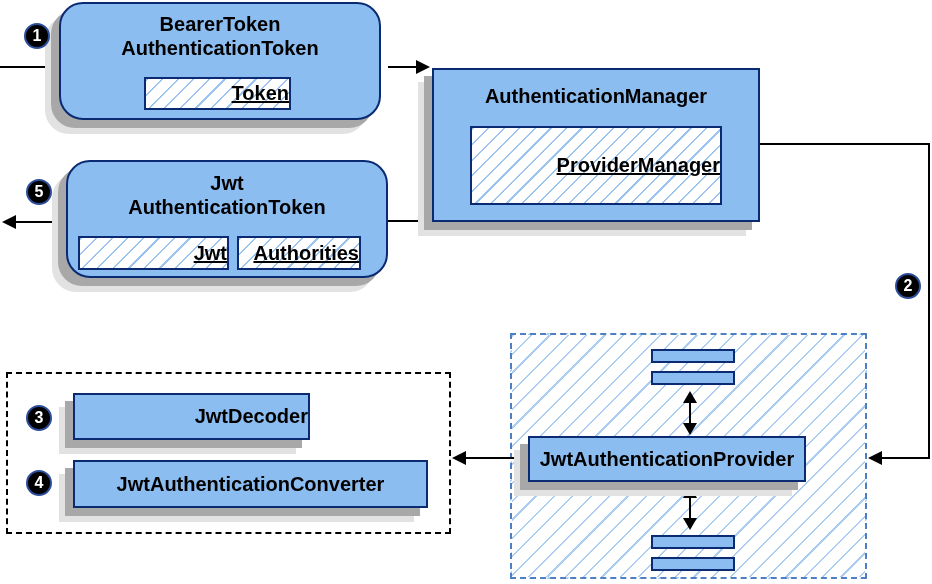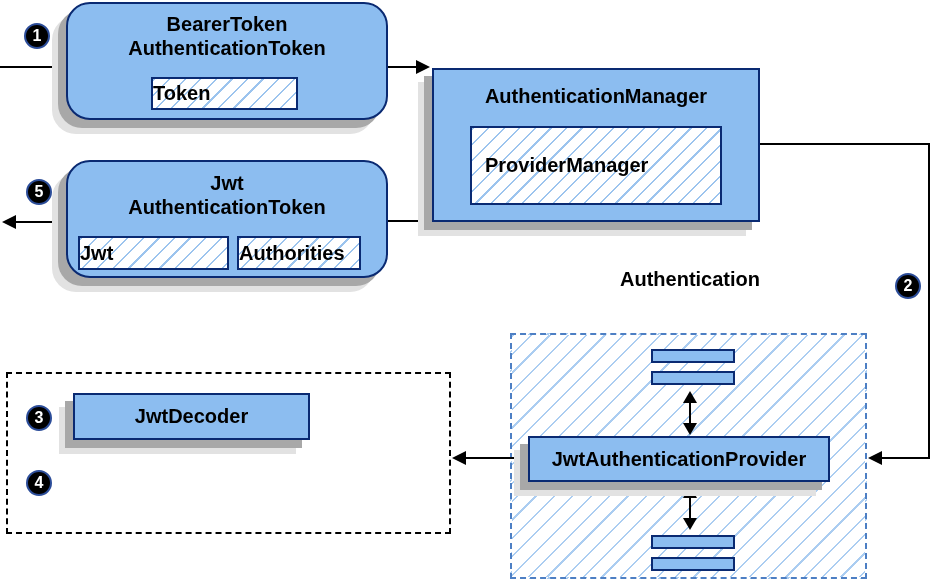--- a/index.html
+++ b/index.html
@@ -15,21 +15,21 @@
     text-align:center;
     box-shadow:-8px 8px 0 0 #a8a8a8,-14px 14px 0 0 #e2e2e2;
     z-index:3;
   }
   .rounded{border-radius:24px;}
   .node .title{font-size:20px;line-height:24px;}
   
   .chip{
     position:absolute;background-color:#fff;box-sizing:border-box;
     background-image:repeating-linear-gradient(135deg,#9cc4ee 0 1.6px,rgba(0,0,0,0) 1.6px 11px);
-    border:2px solid #0a2a72;text-align:left;font-size:20px;z-index:4;
+    border:2px solid #0a2a72;text-align:right;font-size:20px;z-index:4;text-decoration:underline;
   }
   
   .bar{
     position:absolute;width:84px;height:14px;background:#8cbdf0;
     border:2px solid #0a2a72;box-sizing:border-box;z-index:3;
   }
   
   .hline{position:absolute;height:2px;background:#000;z-index:2;}
   .vline{position:absolute;width:2px;background:#000;z-index:2;}
   
@@ -65,21 +65,21 @@
 <div id="canvas">
 
   <div class="badge" style="left:24px;top:23px;"><span>1</span></div>
   <div class="badge" style="left:895px;top:273px;"><span>2</span></div>
   <div class="badge" style="left:26px;top:405px;"><span>3</span></div>
   <div class="badge" style="left:26px;top:470px;"><span>4</span></div>
   <div class="badge" style="left:26px;top:179px;"><span>5</span></div>
 
   <div class="hline" style="left:0;top:66px;width:68px;"></div>
 
-  <div class="node rounded abs" style="left:66px;top:2px;width:322px;height:118px;">
+  <div class="node rounded abs" style="left:59px;top:2px;width:322px;height:118px;">
     <div class="title" style="padding-top:8px;">BearerToken</div>
     <div class="title">AuthenticationToken</div>
     <div class="chip" style="left:83px;top:73px;width:147px;height:33px;line-height:29px;">Token</div>
   </div>
 
   <div class="hline" style="left:388px;top:66px;width:30px;"></div>
   <div class="tri-right" style="left:416px;top:60px;"></div>
 
   <div class="node abs" style="left:432px;top:68px;width:328px;height:154px;">
     <div class="title" style="padding-top:14px;">AuthenticationManager</div>
@@ -97,42 +97,42 @@
 
   <div class="hline" style="left:14px;top:221px;width:52px;"></div>
   <div class="tri-left" style="left:2px;top:215px;"></div>
 
   <div class="hline" style="left:758px;top:143px;width:172px;"></div>
   <div class="vline" style="left:928px;top:143px;height:315px;"></div>
   <div class="hline" style="left:880px;top:457px;width:50px;"></div>
   <div class="tri-left" style="left:868px;top:451px;"></div>
 
   <div class="group-label" style="left:565px;top:266px;width:250px;">
-    <div>Authentication</div>
   </div>
 
   <div class="providers-box" style="left:510px;top:333px;width:357px;height:246px;"></div>
 
   <div class="bar" style="left:651px;top:349px;"></div>
   <div class="bar" style="left:651px;top:371px;"></div>
 
   <div class="tri-up" style="left:683px;top:391px;"></div>
   <div class="vline" style="left:689px;top:401px;height:24px;"></div>
   <div class="tri-down" style="left:683px;top:423px;"></div>
 
-  <div class="node abs" style="left:528px;top:436px;width:302px;height:46px;font-size:20px;line-height:42px;">JwtAuthenticationProvider</div>
+  <div class="node abs" style="left:528px;top:436px;width:278px;height:46px;font-size:20px;line-height:42px;">JwtAuthenticationProvider</div>
 
   <div class="tri-up" style="left:683px;top:486px;"></div>
   <div class="vline" style="left:689px;top:496px;height:24px;"></div>
   <div class="tri-down" style="left:683px;top:518px;"></div>
 
   <div class="bar" style="left:651px;top:535px;"></div>
   <div class="bar" style="left:651px;top:557px;"></div>
 
   <div class="hline" style="left:466px;top:457px;width:62px;"></div>
   <div class="tri-left" style="left:452px;top:451px;"></div>
 
   <div class="converters-box" style="left:6px;top:372px;width:445px;height:162px;"></div>
 
-  <div class="node abs" style="left:73px;top:393px;width:237px;height:47px;font-size:20px;line-height:43px;">JwtDecoder</div>
+  <div class="node abs" style="left:73px;top:393px;width:237px;height:47px;font-size:20px;line-height:43px;text-align:right;">JwtDecoder</div>
 
+  <div class="node abs" style="left:73px;top:460px;width:355px;height:48px;font-size:20px;line-height:44px;">JwtAuthenticationConverter</div>
 
 </div>
 
 </body></html>

